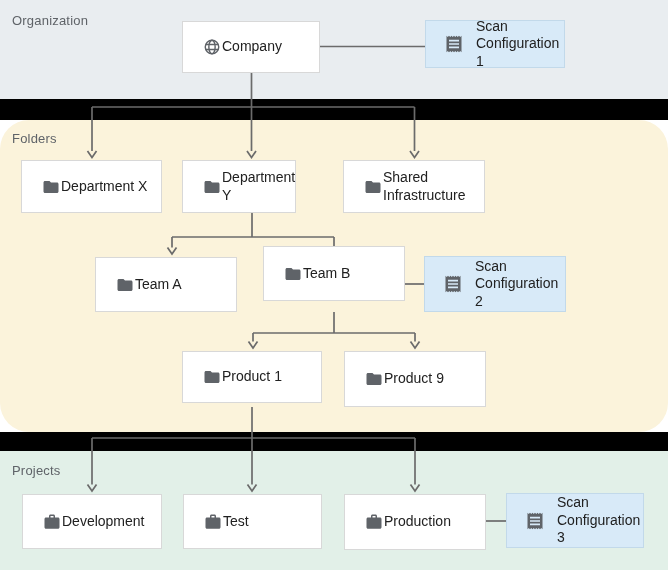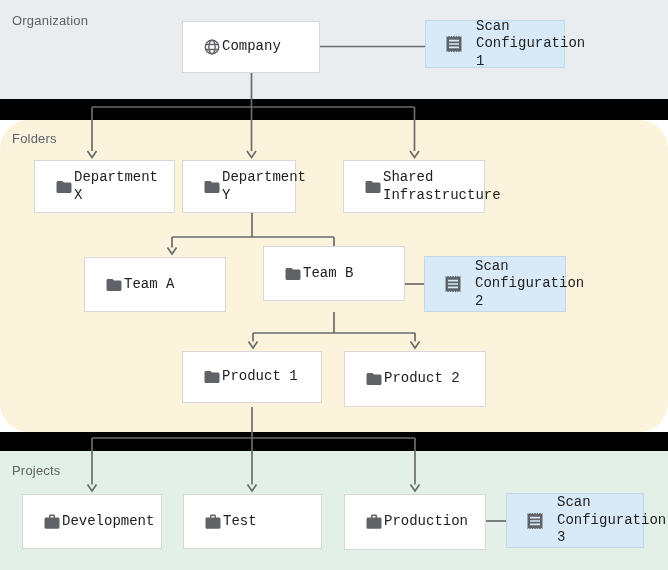--- a/index.html
+++ b/index.html
@@ -23,21 +23,21 @@
   .sec-folders .section-label{top:11px;}
   .sec-projects .section-label{top:12px;}
 
   
   .node{
     position:absolute;box-sizing:border-box;display:flex;align-items:center;
     gap:1px;padding:0 6px 0 20px;
     background:var(--c-node-bg,#fff);border:1px solid #d8d8d8;
     font-size:14px;color:var(--c-node-text,#212121);line-height:1.25;
   }
-  .node .label{flex:0 1 auto;font-family:Liberation Mono, monospace;}
+  .node .label{flex:0 1 auto;}
   .node.scan{
     background:var(--c-scan-config-bg,#d8eaf8);
     border:1px solid #c2d9ea;padding-left:18px;gap:12px;
   }
   .icon{display:inline-flex;flex:0 0 auto;align-items:center;}
 
   
   #connectors{position:absolute;left:0;top:0;pointer-events:none;}
   #connectors path,#connectors polyline{
     stroke:var(--c-connector,#6b6b6b);stroke-width:1.7;fill:none;
@@ -116,21 +116,21 @@
 
   <div class="node scan" style="left:425px;top:20px;width:140px;height:48px">
     <span class="icon">
       <svg viewBox="0 0 24 24" width="20" height="20">
         <path fill="#5f6368" fill-rule="evenodd" d="M21 2l-1.5 1.5L18 2l-1.5 1.5L15 2l-1.5 1.5L12 2l-1.5 1.5L9 2 7.5 3.5 6 2 4.5 3.5 3 2v20l1.5-1.5L6 22l1.5-1.5L9 22l1.5-1.5L12 22l1.5-1.5L15 22l1.5-1.5L18 22l1.5-1.5L21 22V2zm-3 15H6v-2h12v2zm0-4H6v-2h12v2zm0-4H6V7h12v2z"></path>
       </svg>
     </span>
     <span class="label">Scan Configuration 1</span>
   </div>
 
-  <div class="node" style="left:34px;top:160px;width:141px;height:53px">
+  <div class="node" style="left:21px;top:160px;width:141px;height:53px">
     <span class="icon">
       <svg viewBox="0 0 24 24" width="18" height="18">
         <path fill="#5f6368" d="M10 4H4c-1.1 0-1.99.9-1.99 2L2 18c0 1.1.9 2 2 2h16c1.1 0 2-.9 2-2V8c0-1.1-.9-2-2-2h-8l-2-2z"></path>
       </svg>
     </span>
     <span class="label">Department X</span>
   </div>
 
   <div class="node" style="left:182px;top:160px;width:114px;height:53px">
     <span class="icon">
@@ -143,21 +143,21 @@
 
   <div class="node" style="left:343px;top:160px;width:142px;height:53px">
     <span class="icon">
       <svg viewBox="0 0 24 24" width="18" height="18">
         <path fill="#5f6368" d="M10 4H4c-1.1 0-1.99.9-1.99 2L2 18c0 1.1.9 2 2 2h16c1.1 0 2-.9 2-2V8c0-1.1-.9-2-2-2h-8l-2-2z"></path>
       </svg>
     </span>
     <span class="label">Shared Infrastructure</span>
   </div>
 
-  <div class="node" style="left:84px;top:257px;width:142px;height:55px">
+  <div class="node" style="left:95px;top:257px;width:142px;height:55px">
     <span class="icon">
       <svg viewBox="0 0 24 24" width="18" height="18">
         <path fill="#5f6368" d="M10 4H4c-1.1 0-1.99.9-1.99 2L2 18c0 1.1.9 2 2 2h16c1.1 0 2-.9 2-2V8c0-1.1-.9-2-2-2h-8l-2-2z"></path>
       </svg>
     </span>
     <span class="label">Team A</span>
   </div>
 
   <div class="node" style="left:263px;top:246px;width:142px;height:55px">
     <span class="icon">
@@ -185,21 +185,21 @@
     </span>
     <span class="label">Product 1</span>
   </div>
 
   <div class="node" style="left:344px;top:351px;width:142px;height:56px">
     <span class="icon">
       <svg viewBox="0 0 24 24" width="18" height="18">
         <path fill="#5f6368" d="M10 4H4c-1.1 0-1.99.9-1.99 2L2 18c0 1.1.9 2 2 2h16c1.1 0 2-.9 2-2V8c0-1.1-.9-2-2-2h-8l-2-2z"></path>
       </svg>
     </span>
-    <span class="label">Product 2</span>
+    <span class="label">Product 9</span>
   </div>
 
   <div class="node" style="left:22px;top:494px;width:140px;height:55px">
     <span class="icon">
       <svg viewBox="0 0 24 24" width="18" height="18">
         <path fill="#5f6368" d="M20 6h-4V4c0-1.1-.9-2-2-2h-4c-1.1 0-2 .9-2 2v2H4c-1.1 0-1.99.9-1.99 2L2 19c0 1.1.9 2 2 2h16c1.1 0 2-.9 2-2V8c0-1.1-.9-2-2-2zm-6 0h-4V4h4v2z"></path>
       </svg>
     </span>
     <span class="label">Development</span>
   </div>

